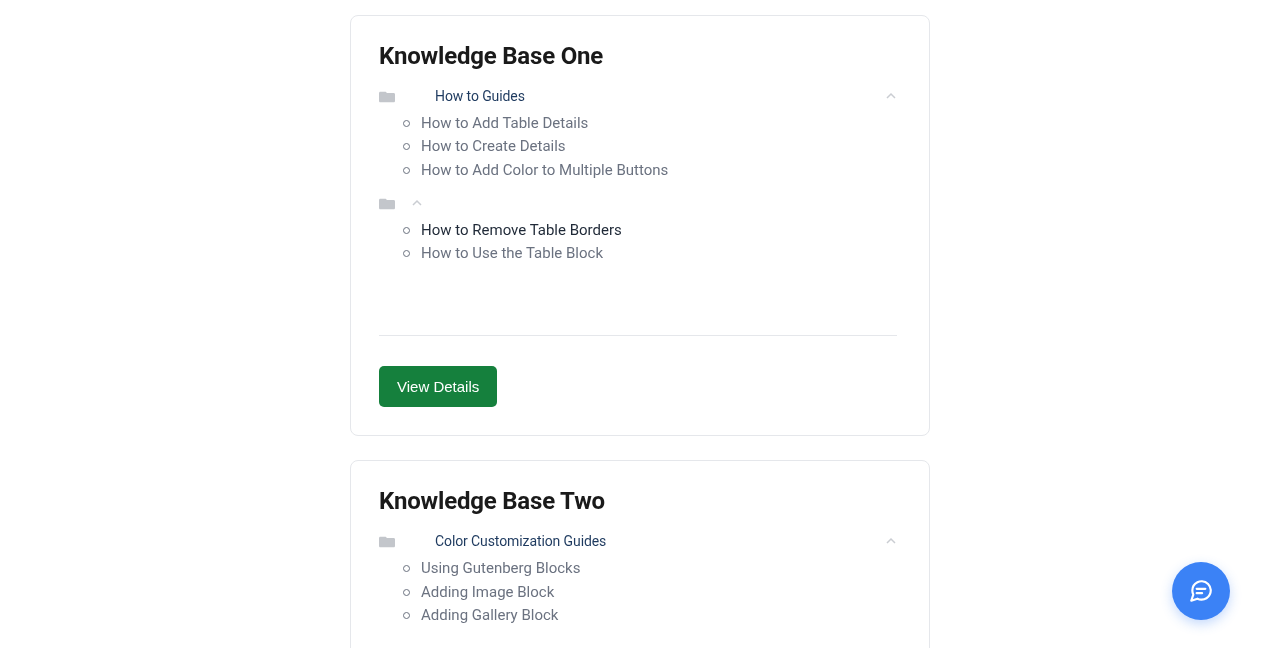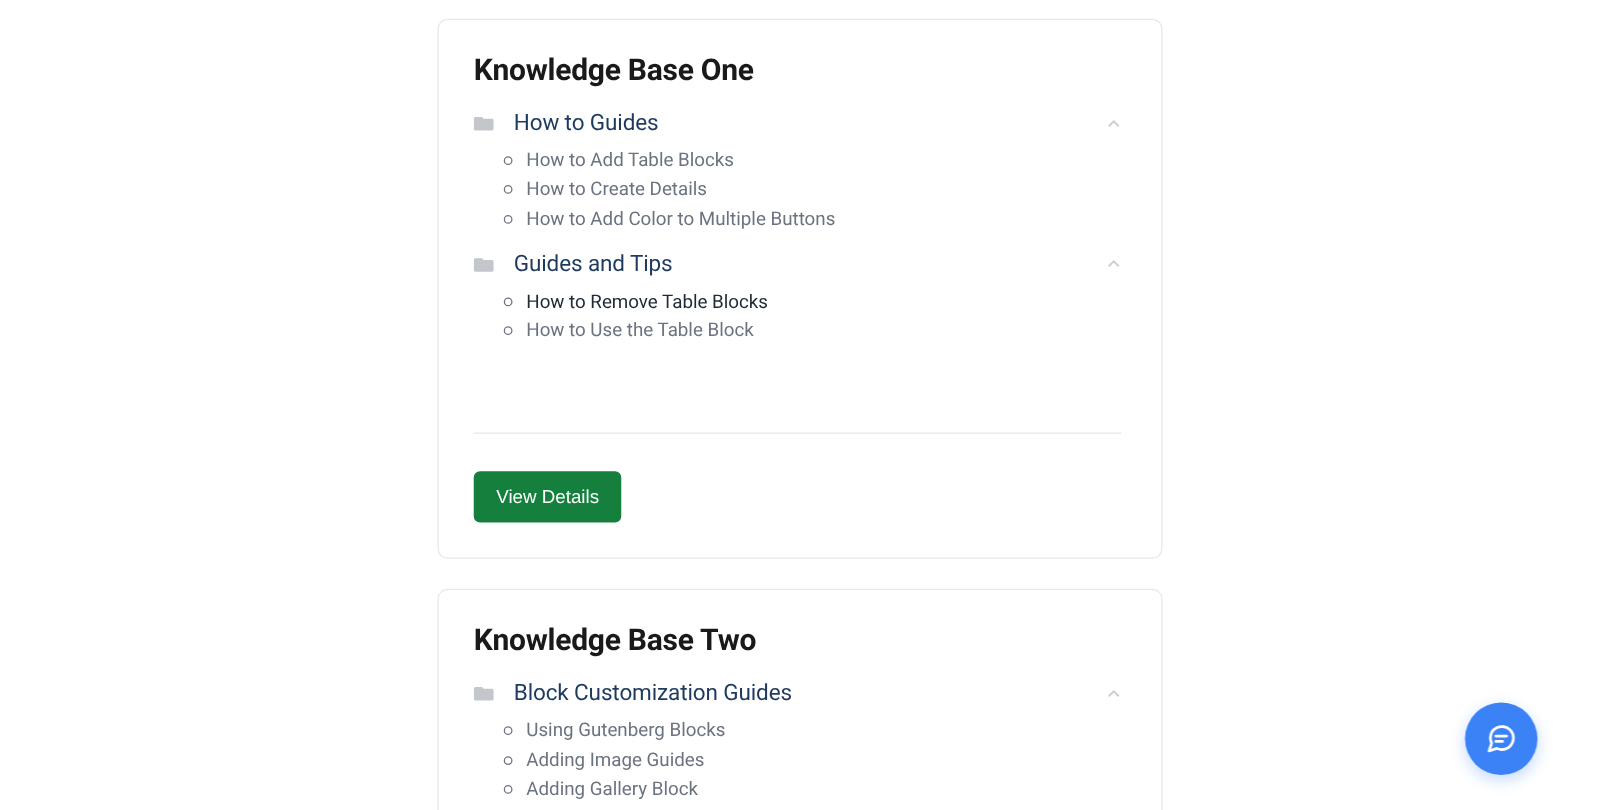--- a/index.html
+++ b/index.html
@@ -49,25 +49,26 @@
     
     .folder-icon {
       width: 16px;
       height: 14px;
       flex-shrink: 0;
       opacity: 0.4;
       margin-top: 1px;
     }
     
     .section-label {
-      font-size: 18px;
+      font-size: 14px;
       color: #1e3a5f;
       font-weight: 400;
       flex: 1;
       letter-spacing: -0.1px;
+      margin-left: 24px;
     }
     
     .chevron-icon {
       width: 12px;
       height: 12px;
       flex-shrink: 0;
       opacity: 0.35;
     }
     
     .article-list {
@@ -154,63 +155,62 @@
       <div class="section-row">
         <svg class="folder-icon" viewBox="0 0 24 20" fill="#6b7280">
           <path d="M10 2H2C0.9 2 0 2.9 0 4v12c0 1.1 0.9 2 2 2h20c1.1 0 2-0.9 2-2V6c0-1.1-0.9-2-2-2H12l-2-2z"></path>
         </svg>
         <span class="section-label">How to Guides</span>
         <svg class="chevron-icon" viewBox="0 0 12 12" fill="none" stroke="#6b7280" stroke-width="1.5">
           <path d="M2 8 L6 4 L10 8"></path>
         </svg>
       </div>
       <ul class="article-list">
-        <li>How to Add Table Blocks</li>
+        <li>How to Add Table Details</li>
         <li>How to Create Details</li>
         <li>How to Add Color to Multiple Buttons</li>
       </ul>
     </div>
 
     <div class="section-wrap">
       <div class="section-row">
         <svg class="folder-icon" viewBox="0 0 24 20" fill="#6b7280">
           <path d="M10 2H2C0.9 2 0 2.9 0 4v12c0 1.1 0.9 2 2 2h20c1.1 0 2-0.9 2-2V6c0-1.1-0.9-2-2-2H12l-2-2z"></path>
         </svg>
-        <span class="section-label">Guides and Tips</span>
         <svg class="chevron-icon" viewBox="0 0 12 12" fill="none" stroke="#6b7280" stroke-width="1.5">
           <path d="M2 8 L6 4 L10 8"></path>
         </svg>
       </div>
       <ul class="article-list">
-        <li class="active">How to Remove Table Blocks</li>
+        <li class="active">How to Remove Table Borders</li>
         <li>How to Use the Table Block</li>
       </ul>
     </div>
 
     <hr class="divider">
 
     <button class="btn">View Details</button>
   </div>
 
   <div class="card">
     <h2 class="card-title">Knowledge Base Two</h2>
 
     <div class="section-wrap">
       <div class="section-row">
         <svg class="folder-icon" viewBox="0 0 24 20" fill="#6b7280">
           <path d="M10 2H2C0.9 2 0 2.9 0 4v12c0 1.1 0.9 2 2 2h20c1.1 0 2-0.9 2-2V6c0-1.1-0.9-2-2-2H12l-2-2z"></path>
         </svg>
-        <span class="section-label">Block Customization Guides</span>
+        <span class="section-label">Color Customization Guides</span>
         <svg class="chevron-icon" viewBox="0 0 12 12" fill="none" stroke="#6b7280" stroke-width="1.5">
           <path d="M2 8 L6 4 L10 8"></path>
         </svg>
       </div>
       <ul class="article-list">
         <li>Using Gutenberg Blocks</li>
-        <li>Adding Image Guides</li>
+        <li>Adding Image Block</li>
         <li>Adding Gallery Block</li>
       </ul>
     </div>
   </div>
 
 </div>
 
 <div class="fab">
   <svg viewBox="0 0 24 24" fill="none" stroke="#ffffff" stroke-width="2" stroke-linecap="round" stroke-linejoin="round">
     <path d="M21 11.5a8.38 8.38 0 0 1-.9 3.8 8.5 8.5 0 0 1-7.6 4.7 8.38 8.38 0 0 1-3.8-.9L3 21l1.9-5.7a8.38 8.38 0 0 1-.9-3.8 8.5 8.5 0 0 1 4.7-7.6 8.38 8.38 0 0 1 3.8-.9h.5a8.48 8.48 0 0 1 8 8v.5z"></path>

